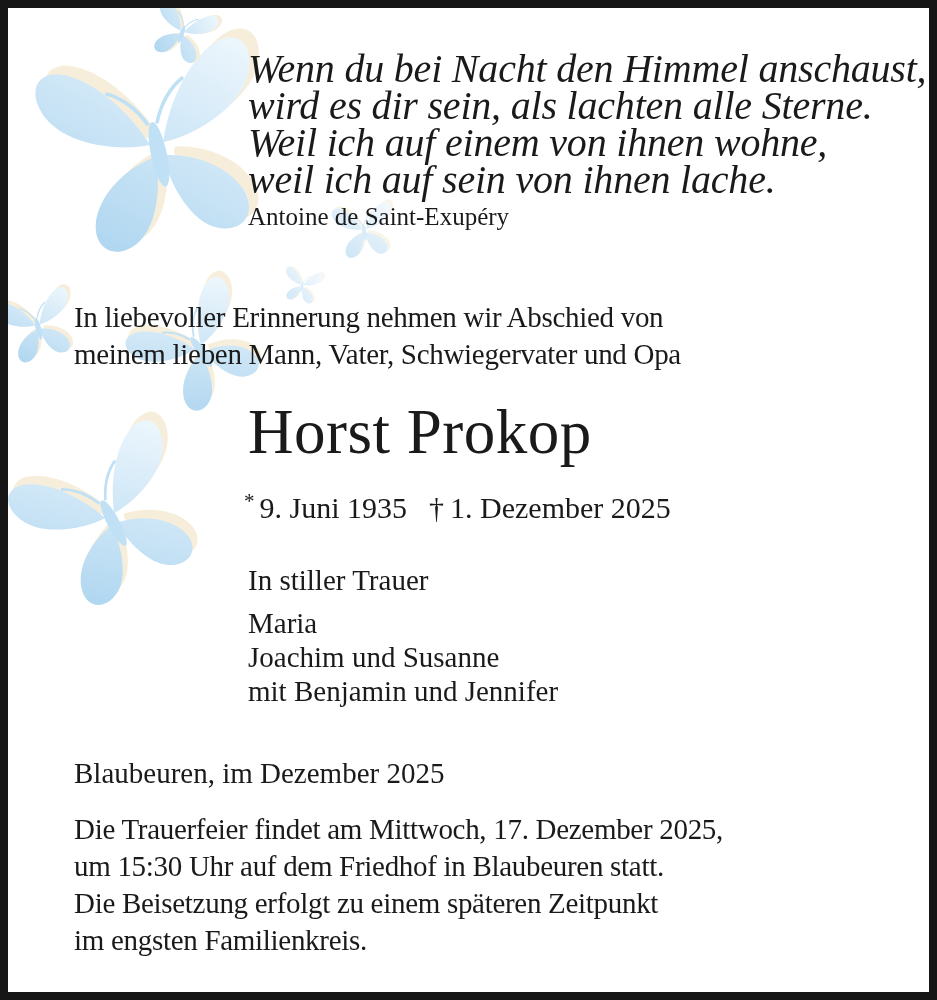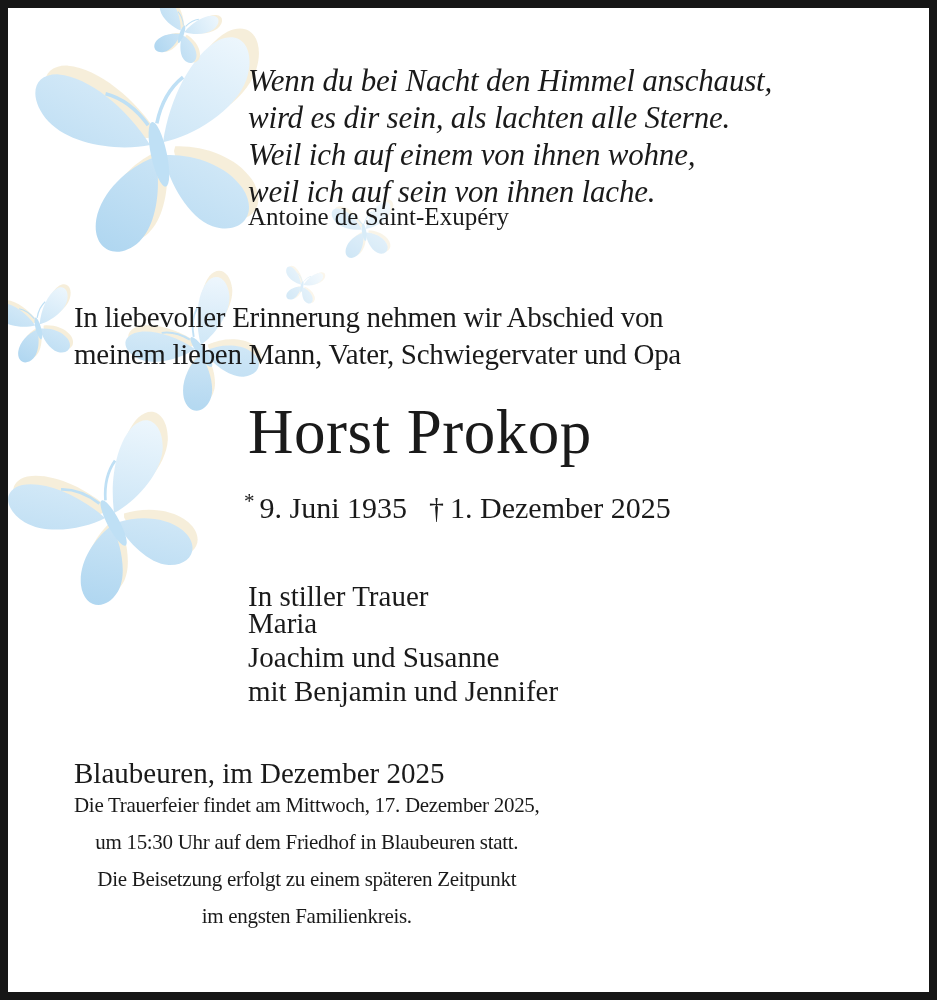--- a/index.html
+++ b/index.html
@@ -22,24 +22,23 @@
   .deco {
     position: absolute;
     left: 0; top: 0;
     z-index: 0;
   }
   .txt { position: absolute; z-index: 2; white-space: nowrap; }
   .line { display: block; }
 
   .quote {
     left: 248px; top: 50px;
-    font-size: 31px; line-height: 37px;
+    font-size: 40px; line-height: 37px;
     font-style: italic;
     letter-spacing: -0.2px;
-    margin-top: 12px;
   }
   .attribution {
     left: 248px; top: 203px;
     width: 610px;
     font-size: 25px;
   }
   .intro {
     left: 74px; top: 299px;
     font-size: 29px; line-height: 37px;
     letter-spacing: -0.3px;
@@ -55,36 +54,35 @@
     font-size: 30px;
   }
   .dates .birth-symbol {
     font-size: 21px;
     vertical-align: 10px;
     margin-right: 5px;
   }
   .dates .death-part { margin-left: 22px; }
   .dates .death-symbol { margin-right: 6px; }
   .condolence {
-    left: 248px; top: 580px;
+    left: 248px; top: 564px;
     font-size: 29px;
   }
   .mourners {
     left: 248px; top: 606px;
     font-size: 29px; line-height: 34px;
   }
   .place-date {
     left: 74px; top: 757px;
     font-size: 29px;
   }
   .funeral {
-    left: 74px; top: 787px;
-    font-size: 21px; line-height: 37px;
+    left: 74px; top: 811px;
+    font-size: 29px; line-height: 37px;
     letter-spacing: -0.3px;
-    text-align: center;
   }
 </style>
 </head>
 <body>
 
 <div class="page" style="color: rgb(26, 26, 26); background: rgb(255, 255, 255);">
 
   <svg class="deco" width="937" height="1000" viewBox="0 0 937 1000" aria-hidden="true">
     <defs>
       <linearGradient id="bfGrad" x1="0%" y1="100%" x2="100%" y2="0%">

